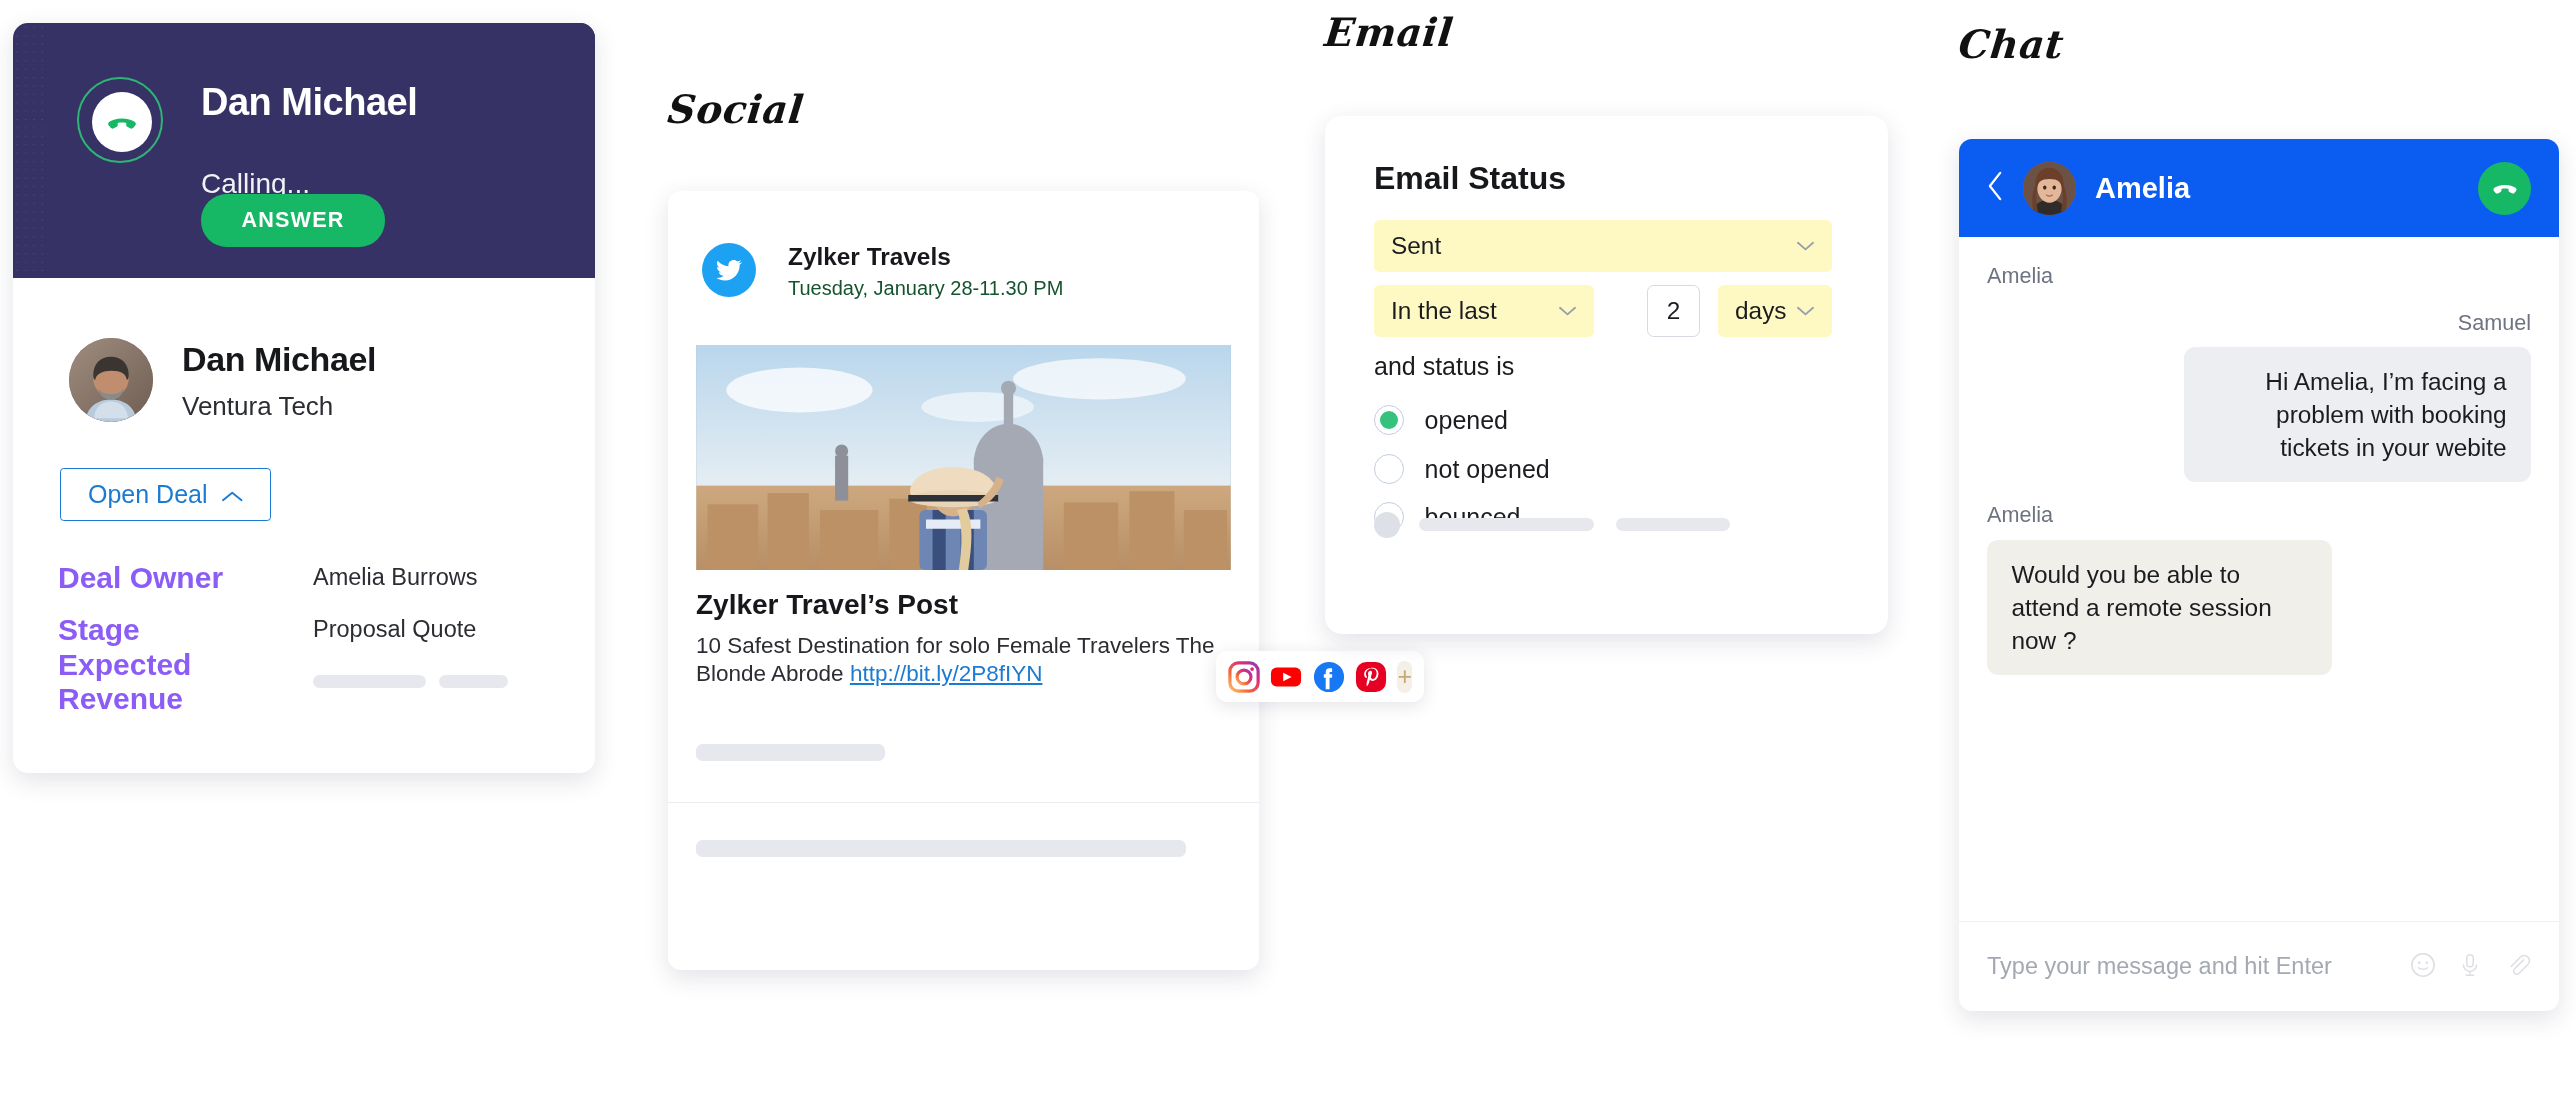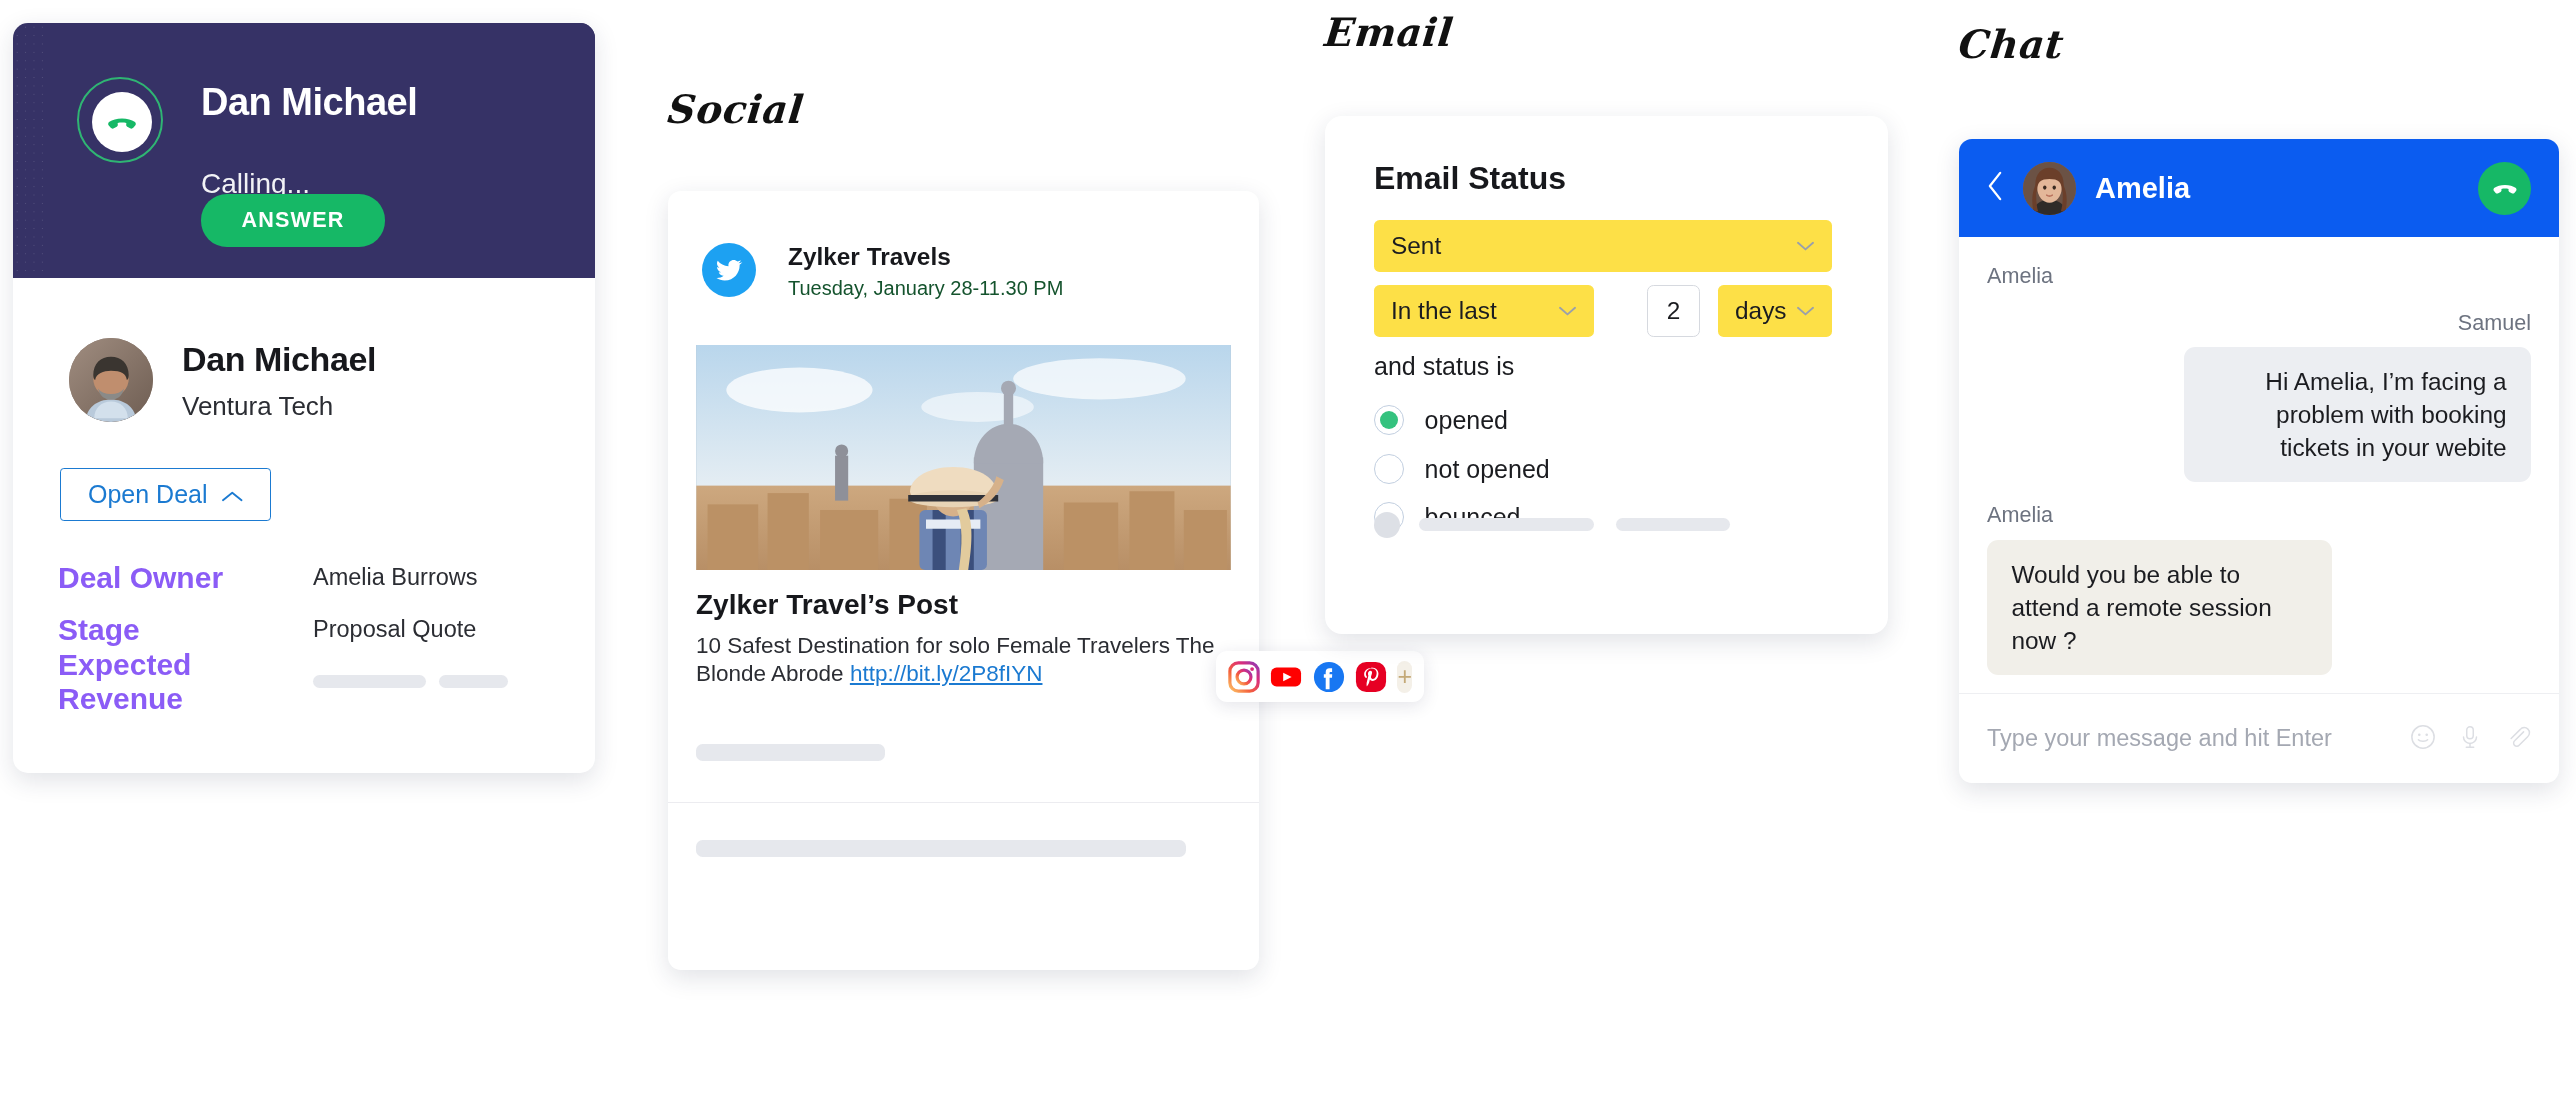--- a/index.html
+++ b/index.html
@@ -147,21 +147,21 @@
   
   .email-card {
     position: absolute; left: 1325px; top: 116px;
     width: 563px; height: 518px;
     background: #ffffff; border-radius: 17px;
     box-shadow: 0 7.5px 24.4px rgba(30,35,70,0.13);
   }
   .email-title { position: absolute; left: 49px; top: 44px; font-size: 32px; font-weight: 700; color: #17181c; }
   .sel {
     position: absolute;
-    background: #fde047; border: none; border-radius: 5.6px;
+    background: #fef9c3; border: none; border-radius: 5.6px;
     display: flex; align-items: center; color: #1b1c20;
     font-size: 24.4px; padding: 0 17px; cursor: pointer;
     font-family: "Liberation Sans", sans-serif;
   }
   .sel .chev { margin-left: auto; color: #9aa0ab; font-size: 18px; }
   .sel-sent { left: 49px; top: 104px; width: 458px; height: 52px; }
   .sel-last { left: 49px; top: 169px; width: 220px; height: 52px; }
   .num-box {
     position: absolute; left: 322px; top: 169px; width: 53px; height: 52px;
     background: #ffffff; border: 0.9px solid #d6d9df; border-radius: 6.6px;
@@ -179,21 +179,21 @@
   }
   .radio .dot { width: 18px; height: 18px; border-radius: 50%; background: #34c27e; }
   .radio-label { font-size: 25px; color: #1b1c20; }
   .e-sk-dot { position: absolute; left: 49px; top: 396px; width: 26px; height: 26px; border-radius: 50%; background: #dde0e6; }
   .e-sk-b1 { position: absolute; left: 94px; top: 402px; width: 175px; height: 13px; }
   .e-sk-b2 { position: absolute; left: 291px; top: 402px; width: 114px; height: 13px; }
 
   
   .chat-card {
     position: absolute; left: 1959px; top: 139px;
-    width: 600px; height: 644px;
+    width: 600px; height: 872px;
     background: #ffffff; border-radius: 13px;
     box-shadow: 0 7.5px 24.4px rgba(30,35,70,0.13);
     overflow: hidden;
   }
   .chat-head {
     height: 98px; background: #0b5cf0;
     display: flex; align-items: center; padding: 0 28px; gap: 19px;
   }
   .back-arrow { color: #ffffff; font-size: 31px; line-height: 1; cursor: pointer; font-weight: 300; }
   .chat-avatar { width: 53px; height: 53px; border-radius: 50%; overflow: hidden; background: #8a6a58; flex: 0 0 53px; }

